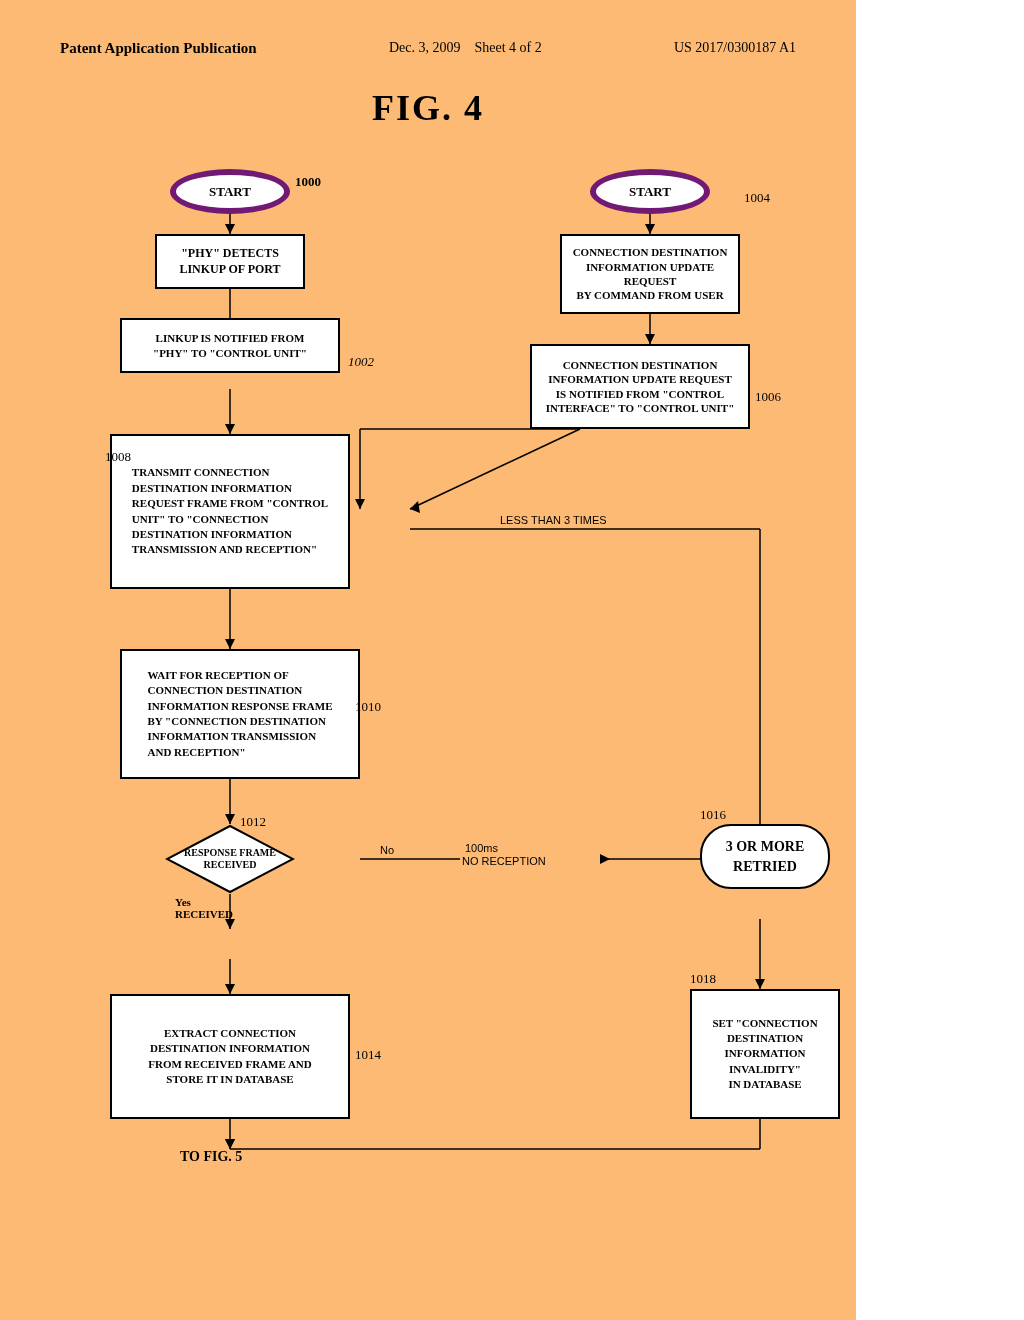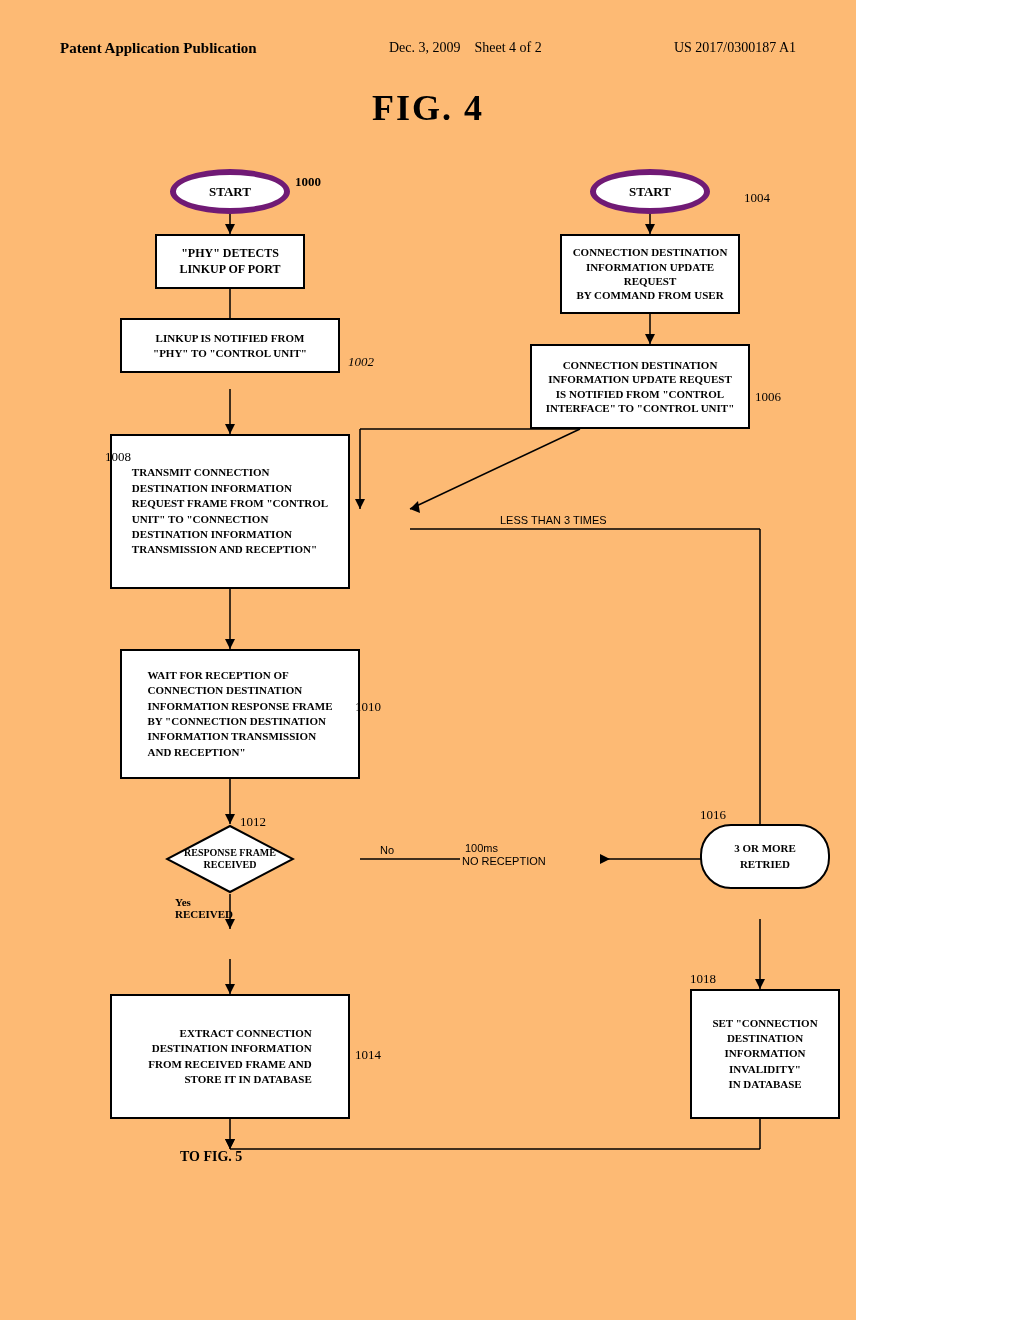--- a/index.html
+++ b/index.html
@@ -268,30 +268,30 @@
     </div>
     <div class="fc-diamond-label" style="left:105px; top:665px; width:130px; height:70px; font-size:10px;">
       <span>RESPONSE FRAME
 RECEIVED</span>
     </div>
 
     <div class="step-label" style="left:180px; top:655px;">1012</div>
 
     <div class="step-label" style="left:115px; top:737px; font-size:11px; font-weight:bold;">Yes<br>RECEIVED</div>
 
-    <div class="fc-box" style="left:50px; top:835px; width:240px; height:125px; white-space:pre-line; font-size:11px; line-height:1.4; text-align:right; padding:8px 10px;">
+    <div class="fc-box" style="left:50px; top:835px; width:240px; height:125px; white-space:pre-line; font-size:11px; line-height:1.4; text-align:center; padding:8px 10px;">
       <span>EXTRACT CONNECTION
 DESTINATION INFORMATION
 FROM RECEIVED FRAME AND
 STORE IT IN DATABASE</span>
     </div>
 
     <div class="step-label" style="left:295px; top:888px;">1014</div>
 
-    <div class="fc-box" style="left:640px; top:665px; width:130px; height:65px; white-space:pre-line; font-size:11px; line-height:1.4;border-radius:31px;">
+    <div class="fc-box" style="left:640px; top:665px; width:130px; height:65px; white-space:pre-line; font-size:14px; line-height:1.4;border-radius:31px;">
       <span>3 OR MORE
 RETRIED</span>
     </div>
 
     <div class="step-label" style="left:640px; top:648px;">1016</div>
 
     <div class="fc-box" style="left:630px; top:830px; width:150px; height:130px; white-space:pre-line; font-size:11px; line-height:1.4; padding:8px;">
       <span>SET "CONNECTION
 DESTINATION
 INFORMATION

